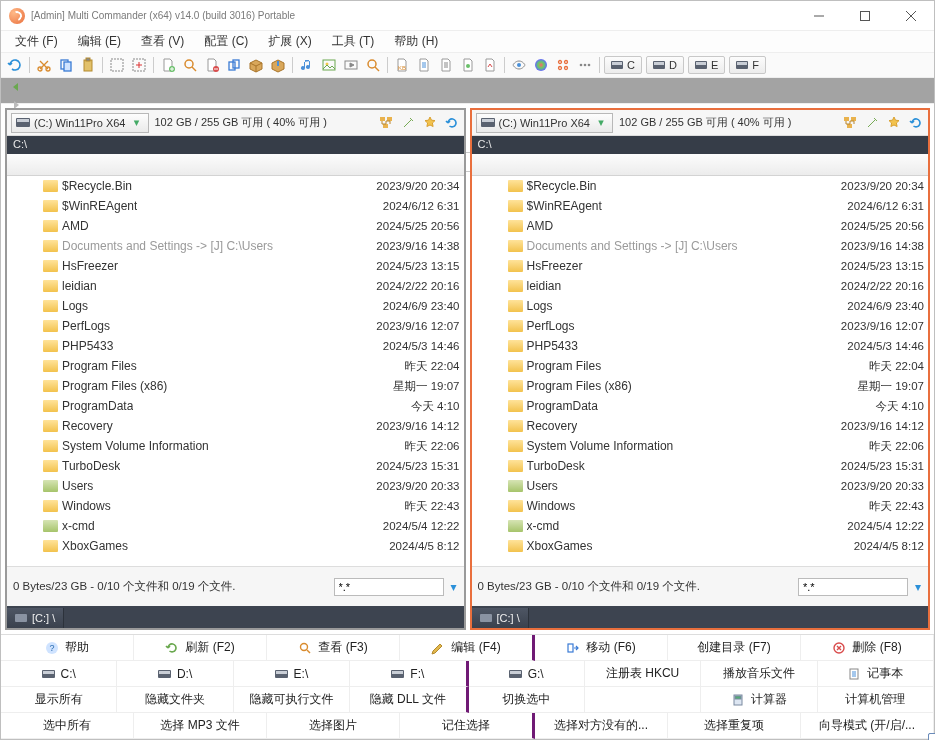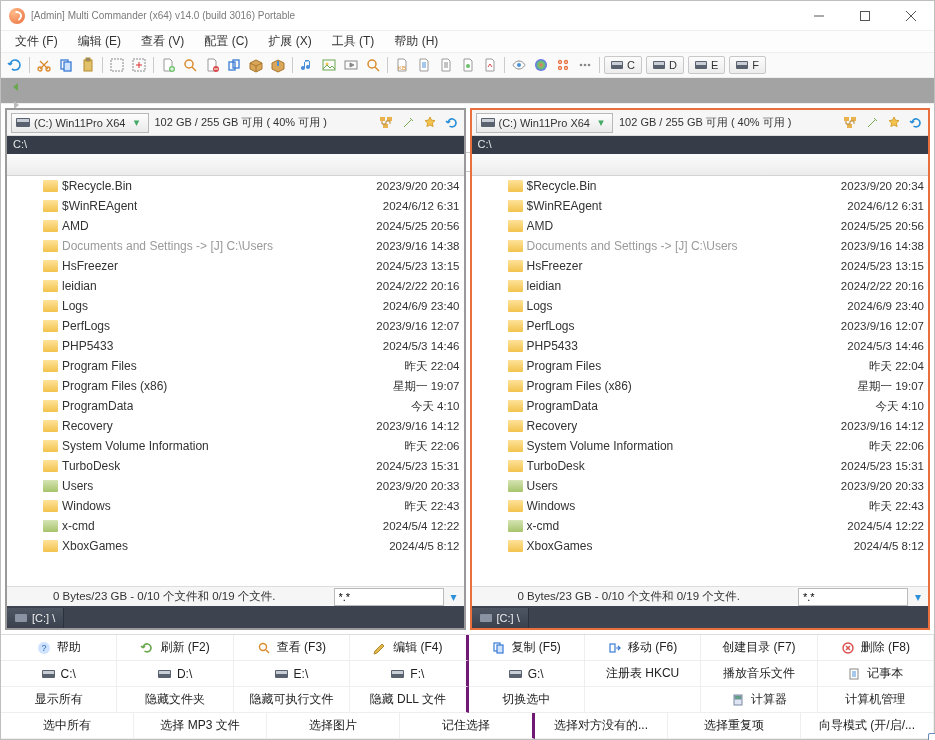--- a/index.html
+++ b/index.html
@@ -67,21 +67,21 @@
   .row .name{flex:1;display:flex;align-items:center;gap:4px;min-width:0;padding-left:32px;}
   .row .name span{white-space:nowrap;overflow:hidden;text-overflow:ellipsis;}
   .row .date{width:132px;text-align:right;font-size:11.5px;color:#333;white-space:nowrap;}
   .fico{width:15px;height:12px;flex:none;border-radius:1px;}
   .fico.folder{background:linear-gradient(#ffe39a,#f2c24d);position:relative;}
   .fico.folder::before{content:"";position:absolute;top:-3px;left:0;width:7px;height:3px;background:#f2c24d;border-radius:1px 1px 0 0;}
   .fico.special{background:linear-gradient(#d6e4b4,#a6c46b);} 
   .fico.link{background:linear-gradient(#ffe39a,#f2c24d);}
   .fico.link::after{content:"";position:absolute;right:-2px;bottom:-2px;width:7px;height:7px;background:#fff;border:1px solid #6a8bba;border-radius:2px;}
   .row.muted .name span{color:#9a9a9a;}
-  .panel-status{display:flex;align-items:center;height:20px;border-top:1px solid #ddd;background:#f6f6f6;padding-left:40px;}
+  .panel-status{display:flex;align-items:center;height:40px;border-top:1px solid #ddd;background:#f6f6f6;}
   .panel-status .stat{flex:1;padding:0 6px;font-size:11.5px;}
   .panel-status input.filt{width:110px;height:18px;border:1px solid #bbb;padding:0 4px;font-size:11px;}
   .panel-status .funnel{width:20px;text-align:center;color:#2b90d9;}
   .tabstrip{height:22px;background:var(--crumb-bg);display:flex;align-items:flex-end;}
   .tab{display:flex;align-items:center;gap:5px;height:20px;padding:0 8px;background:#3d4450;color:var(--crumb-fg);font-size:11px;border-right:1px solid #2c323b;}
   .tab .dr-icon{width:12px;height:8px;background:#8a93a2;border-radius:1px;}
   .tab.active{background:linear-gradient(#4e5664,#3a414d);}
   
   .cmdgrid{border-top:1px solid #ddd;background:#fff;}
   .cmdrow{display:flex;}
@@ -759,27 +759,20 @@
           <span>查看 (F3)</span>
         </div>
         <div class="cmdcell gap">
           <svg viewBox="0 0 14 14" fill="#e2b84d" stroke="#b48a2e">
             <path d="M2 10l7-7 2 2-7 7-3 1z"></path>
           </svg>
           <span>编辑 (F4)</span>
         </div>
         <div class="cmdcell">
           <svg viewBox="0 0 14 14" fill="none" stroke="#3a7bd5" stroke-width="1.2">
-            <rect x="2" y="2" width="6" height="8"></rect>
-            <rect x="5" y="4" width="6" height="8" fill="#cfe3ff"></rect>
-          </svg>
-          <span>复制 (F5)</span>
-        </div>
-        <div class="cmdcell">
-          <svg viewBox="0 0 14 14" fill="none" stroke="#3a7bd5" stroke-width="1.2">
             <rect x="2" y="3" width="5" height="8"></rect>
             <path d="M8 7h4M10 5l2 2-2 2"></path>
           </svg>
           <span>移动 (F6)</span>
         </div>
         <div class="cmdcell">
           <span>创建目录 (F7)</span>
         </div>
         <div class="cmdcell">
           <svg viewBox="0 0 14 14" fill="none" stroke="#d94c4c" stroke-width="1.4">

